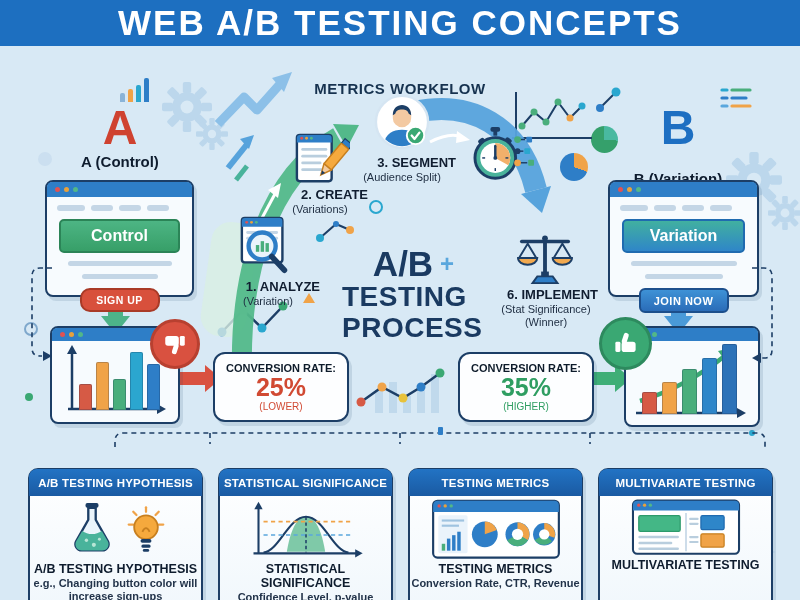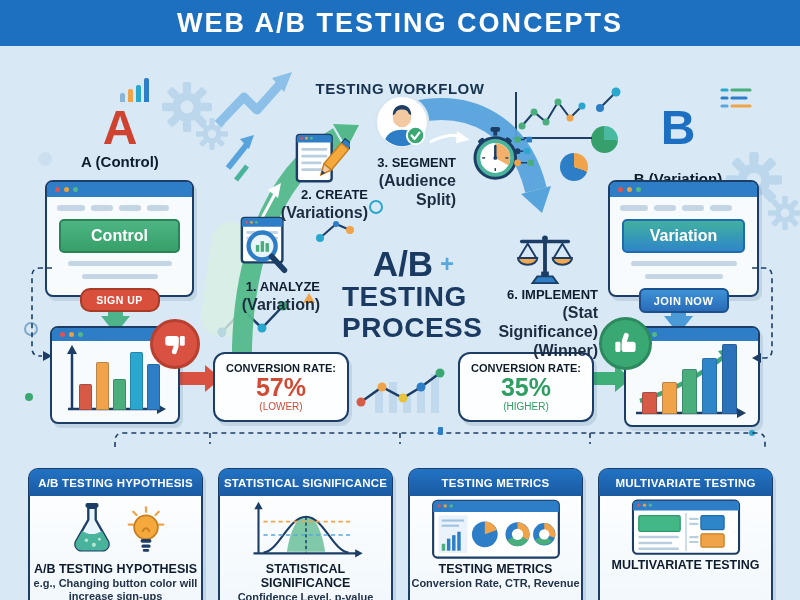--- a/index.html
+++ b/index.html
@@ -3,21 +3,21 @@
 <meta charset="utf-8">
 <style>
   html,body{margin:0;padding:0;background:#b9d4e8;}
   #canvas{position:relative;width:800px;height:600px;background:#d8e9f5;overflow:hidden;
           font-family:"Liberation Sans",sans-serif;}
   .abs{position:absolute;}
 
   
   .banner{left:0;top:0;width:800px;height:46px;background:#1d6fc0;display:flex;
           align-items:center;justify-content:center;z-index:3;}
-  .banner-title{color:#fff;font-size:27px;font-weight:bold;letter-spacing:2px;}
+  .banner-title{color:#fff;font-size:35px;font-weight:bold;letter-spacing:2px;}
 
   
   .wf-title{left:290px;top:80px;width:220px;text-align:center;font-size:15px;
             font-weight:bold;color:#16324f;letter-spacing:.5px;z-index:3;}
   .big-letter{width:80px;text-align:center;font-size:48px;font-weight:bold;z-index:3;}
   .variant-label{width:160px;text-align:center;font-size:15px;font-weight:bold;color:#0e1c2e;z-index:3;}
 
   
   .bwin{border:2.5px solid #1c3e66;border-radius:8px;background:#f7fbfe;z-index:3;
         box-shadow:3px 4px 0 rgba(28,62,102,.12);}
@@ -57,21 +57,21 @@
            display:flex;flex-direction:column;align-items:center;justify-content:center;z-index:3;
            box-shadow:3px 4px 0 rgba(28,62,102,.12);}
   .conv-label{font-size:11px;font-weight:bold;color:#0d1b2a;}
   .conv-value{font-size:25px;font-weight:bold;line-height:1.05;}
   .conv-note{font-size:10px;font-weight:normal;}
   .red-t{color:#d14a33}.green-t{color:#2f9e62}
 
   
   .step-label{text-align:center;z-index:3;}
   .step-label .l1{font-size:13px;font-weight:bold;color:#101d30;line-height:1.15;text-align:right;}
-  .step-label .l2{font-size:16px;font-weight:bold;color:#1d2c40;line-height:1.2;text-align:right;}
+  .step-label .l2{font-size:11px;font-weight:normal;color:#1d2c40;line-height:1.2;}
   .center-txt{left:342px;top:246px;width:122px;text-align:center;color:#1a3a61;z-index:3;}
   .center-txt .c1{font-size:35px;font-weight:bold;line-height:1;}
   .center-txt .c2{font-size:28px;font-weight:bold;line-height:1.12;letter-spacing:.5px;}
   .plus{left:440px;top:250px;font-size:24px;font-weight:bold;color:#5aa7dd;z-index:3;}
 
   
   .card{top:468px;width:175px;height:168px;background:linear-gradient(#ffffff,#eef6fc);
         border:2.5px solid #1c3e66;border-radius:10px;z-index:3;box-sizing:border-box;
         box-shadow:3px 4px 0 rgba(28,62,102,.12);}
   .card-header{height:27px;margin:-1px -1px 0;background:linear-gradient(#2273c4,#1a5aa2);
@@ -244,21 +244,21 @@
     <polygon points="205,365 205,392 221,378.5" fill="#d95140"></polygon>
 
     <rect x="591" y="372" width="24" height="13" fill="#3fae77"></rect>
     <polygon points="615,365 615,392 631,378.5" fill="#3fae77"></polygon>
   </svg>
 
   <div class="abs banner">
     <span class="banner-title">WEB A/B TESTING CONCEPTS</span>
   </div>
 
-  <div class="abs wf-title">TESTING WORKFLOW</div>
+  <div class="abs wf-title">METRICS WORKFLOW</div>
   <div class="abs big-letter" style="left:80px;top:100px;color:#cf4230">A</div>
   <div class="abs variant-label" style="left:40px;top:153px">A (Control)</div>
   <div class="abs big-letter" style="left:638px;top:100px;color:#1d6fc2">B</div>
   <div class="abs variant-label" style="left:598px;top:170px">B (Variation)</div>
 
   <div class="abs bwin" style="left:608px;top:180px;width:147px;height:113px">
     <div class="tbar">
         <span class="dot r"></span>
         <span class="dot o"></span>
         <span class="dot g"></span>
@@ -348,21 +348,21 @@
     </div>
   </div>
   <div class="abs badge up" style="left:599px;top:317px;width:47px;height:47px">
     <svg width="27" height="27" viewBox="0 0 24 24">
         <use href="#thumb"></use>
       </svg>
   </div>
 
   <div class="abs convbox" style="left:213px;top:352px">
     <span class="conv-label">CONVERSION RATE:</span>
-    <span class="conv-value red-t">57%</span>
+    <span class="conv-value red-t">25%</span>
     <span class="conv-note red-t">(LOWER)</span>
   </div>
   <div class="abs convbox" style="left:458px;top:352px">
     <span class="conv-label">CONVERSION RATE:</span>
     <span class="conv-value green-t">35%</span>
     <span class="conv-note green-t">(HIGHER)</span>
   </div>
 
   <div class="abs" style="left:238px;top:216px;z-index:3">
     <svg viewBox="0 0 58 62" width="56" height="60">

